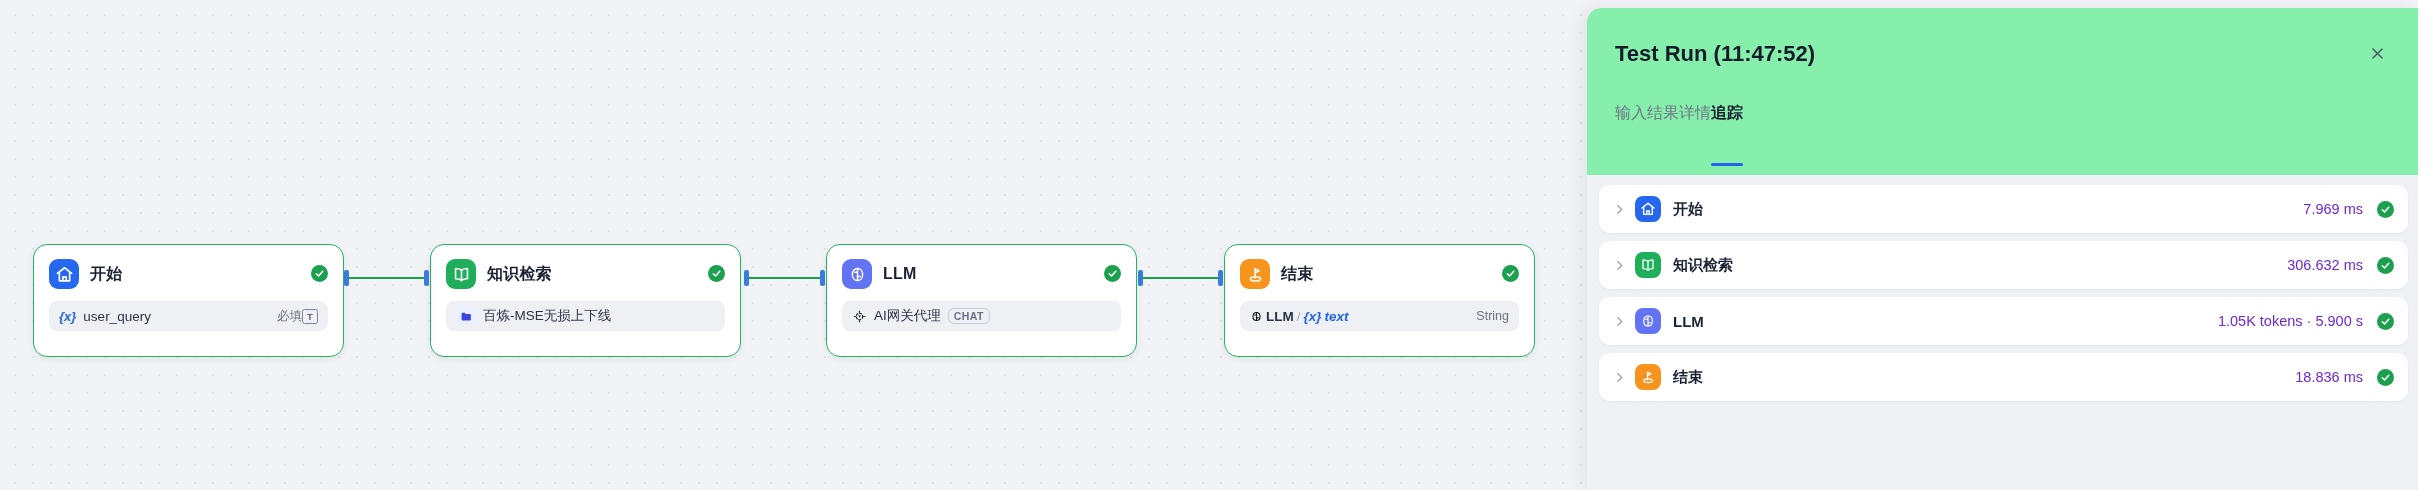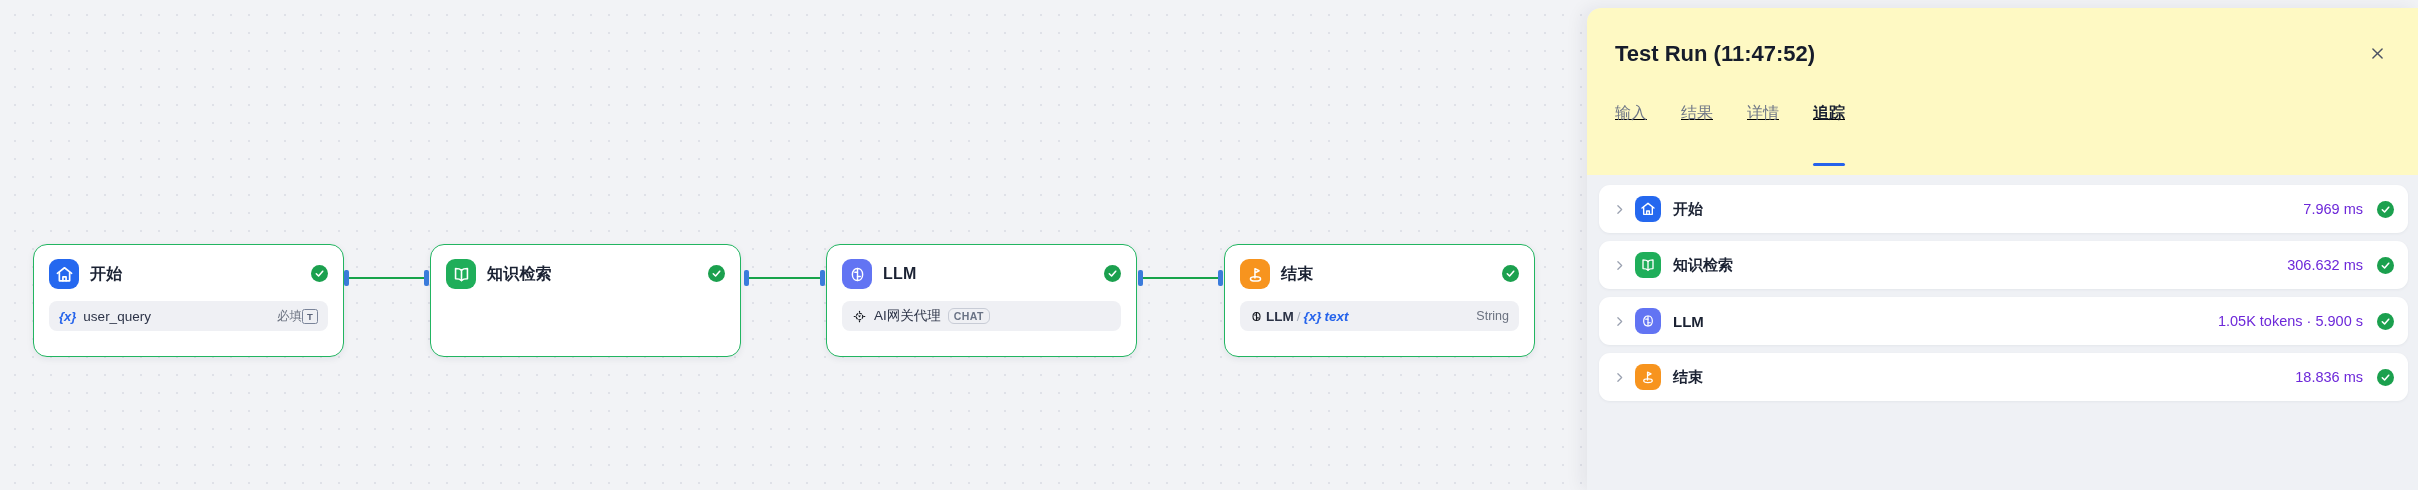--- a/index.html
+++ b/index.html
@@ -131,21 +131,21 @@
     position: absolute;
     top: 8px; left: 1587px;
     width: 831px;
     height: 482px;
     background: #eff1f5;
     border-top-left-radius: 14px;
     box-shadow: -5px 0 18px rgba(25,35,60,.07);
     overflow: hidden;
   }
   .panel-header {
-    background: #fef9c3;
+    background: #86efac;
     border-top-left-radius: 14px;
     height: 167px;
     padding: 0 28px;
     position: relative;
   }
   .panel-title {
     font-size: 22px;
     font-weight: 700;
     color: #161c2b;
     padding-top: 33px;
@@ -153,24 +153,22 @@
   .panel-close {
     position: absolute;
     right: 28px; top: 32px;
     width: 26px; height: 26px;
     display: flex; align-items: center; justify-content: center;
     color: #4b5263;
     cursor: pointer;
   }
   .panel-tabs {
     display: flex;
-    gap: 34px;
     margin-top: 36px;
     position: relative;
-    text-decoration: underline;
   }
   .tab {
     font-size: 16px;
     color: #6f7787;
     padding-bottom: 10px;
     cursor: pointer;
     position: relative;
   }
   .tab.active { color: #1a2132; font-weight: 700; }
   .tab.active::after {
@@ -279,20 +277,28 @@
             <path d="M12 6.5c1.7-1.5 4.2-2.1 7.5-2.1v13c-3.3 0-5.8.6-7.5 2.1"></path>
           </svg>
       </span>
       <span class="node-title">知识检索</span>
       <span class="node-status">
         <svg width="11" height="11" viewBox="0 0 24 24" fill="none" stroke="#fff" stroke-width="3.4" stroke-linecap="round" stroke-linejoin="round">
             <path d="M5 12.5 10 17.5 19 7"></path>
           </svg>
       </span>
     </div>
+    <div class="node-field">
+      <span class="kb-chip">
+        <svg width="13" height="13" viewBox="0 0 24 24" fill="#3b45e0">
+            <path d="M3 6.5a1.5 1.5 0 0 1 1.5-1.5h4.3l2 2.2h7.7A1.5 1.5 0 0 1 20 8.7v9.3a1.5 1.5 0 0 1-1.5 1.5h-14A1.5 1.5 0 0 1 3 18z"></path>
+          </svg>
+      </span>
+      <span class="field-grow">百炼-MSE无损上下线</span>
+    </div>
   </div>
 
   <div class="node" style="left:826px;">
     <div class="node-head">
       <span class="node-icon" style="background:#6274f3;">
         <svg width="19" height="19" viewBox="0 0 24 24" fill="none" stroke="#fff" stroke-width="1.8" stroke-linecap="round" stroke-linejoin="round">
             <path d="M12 4.5c-3.9 0-6.5 3.1-6.5 7.5S8.1 19.5 12 19.5s6.5-3.1 6.5-7.5S15.9 4.5 12 4.5z"></path>
             <path d="M12 4.5v15"></path>
             <path d="M8.6 9.2H12"></path>
             <path d="M12 14.6h3.5"></path>

